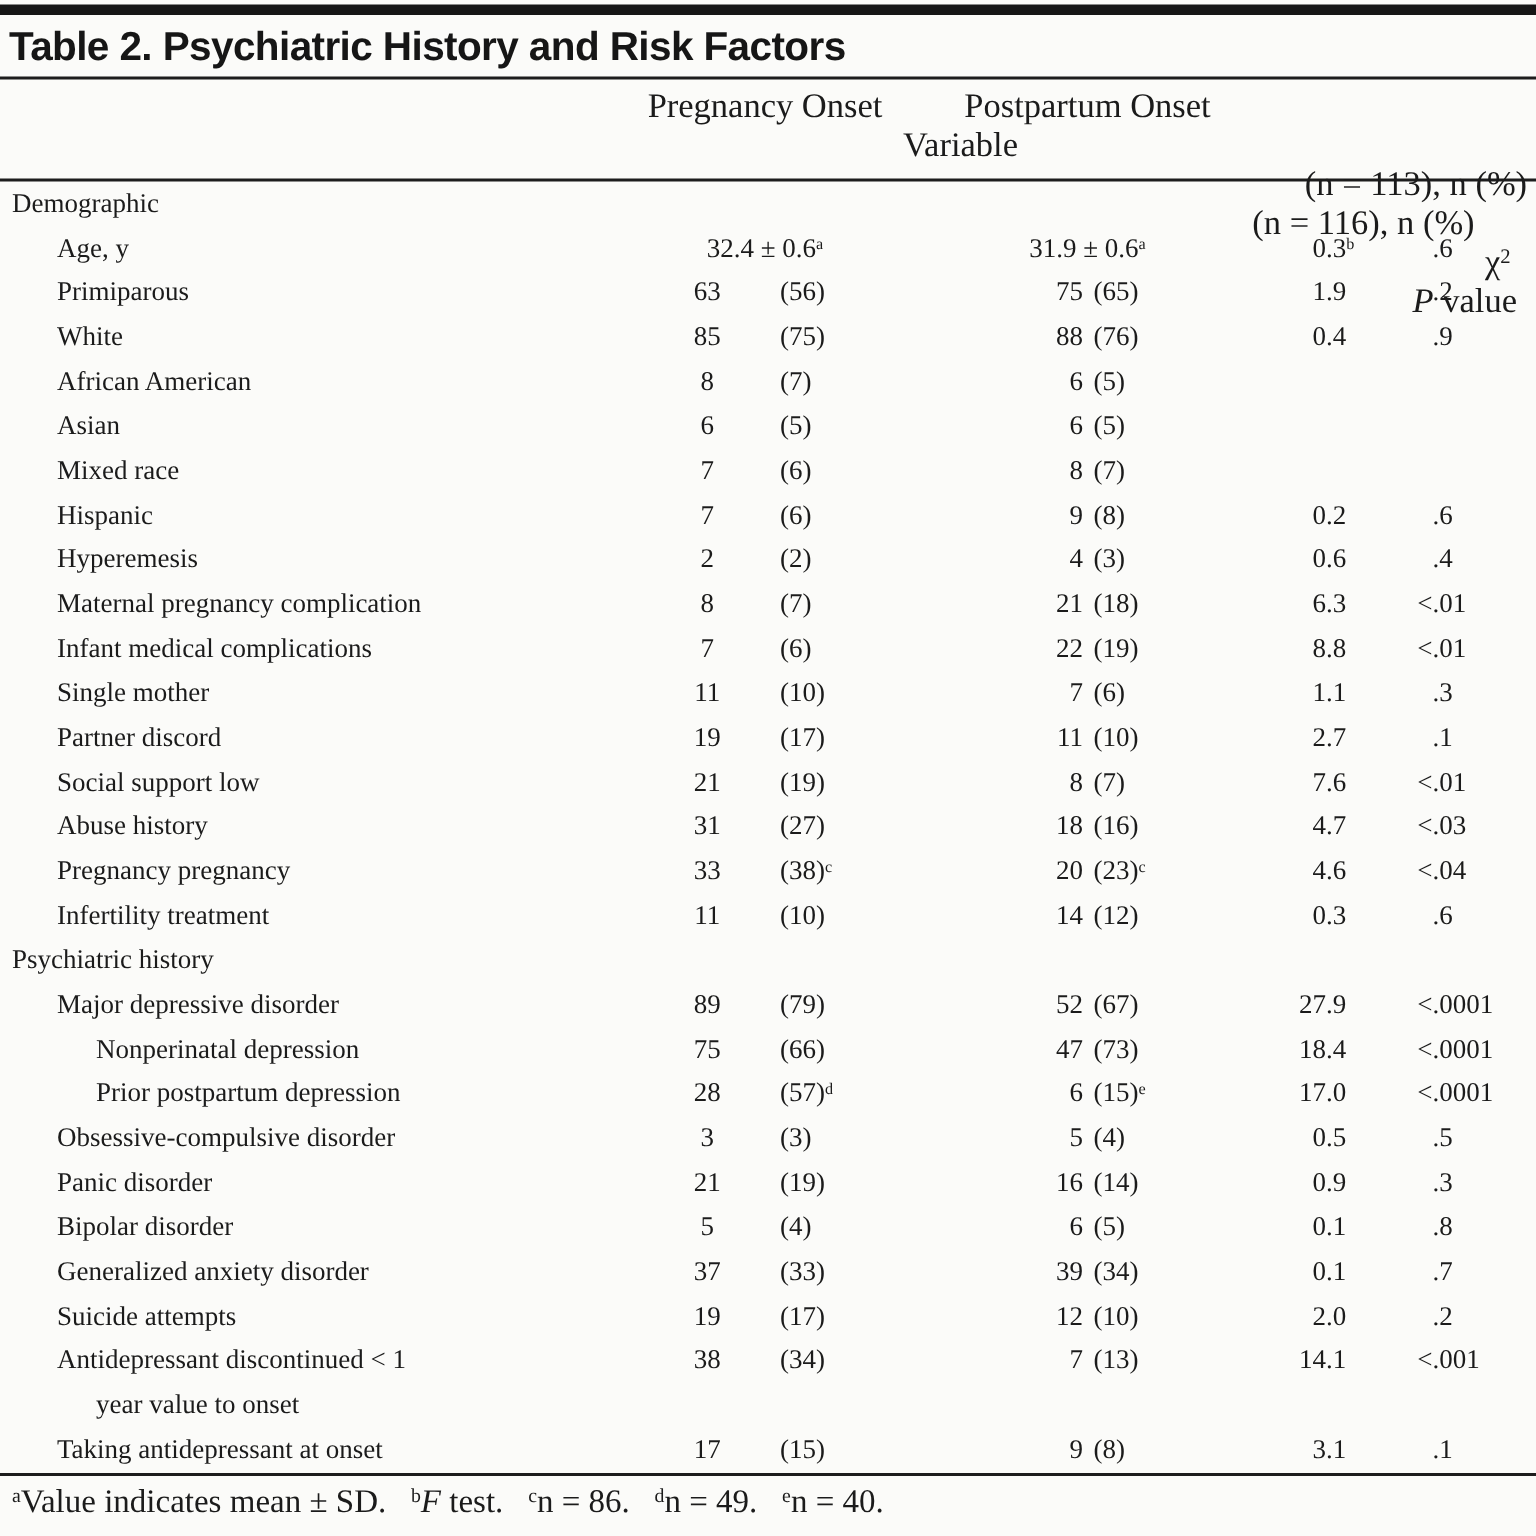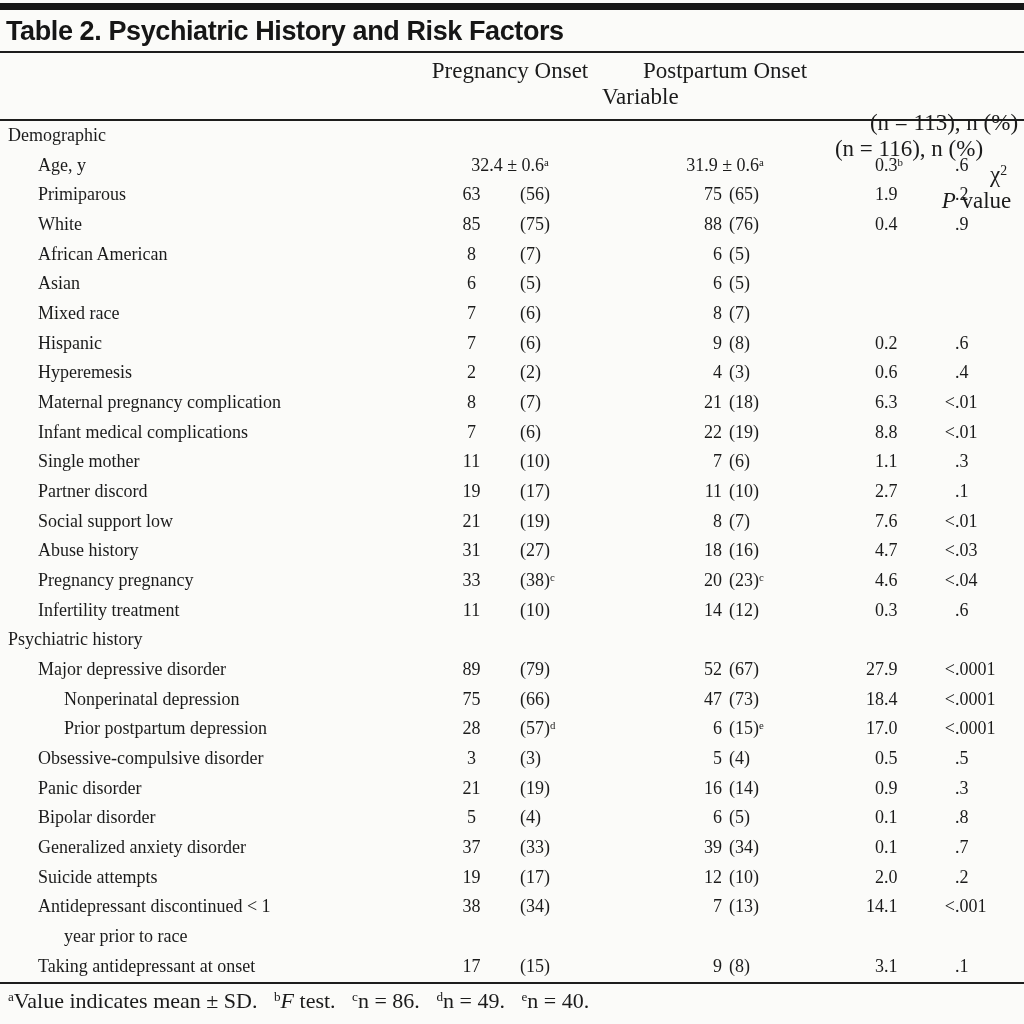--- a/index.html
+++ b/index.html
@@ -538,21 +538,21 @@
         <div class="c-chi">
           <div class="pre">2</div>
           <div class="post">.0</div>
         </div>
         <div class="c-p">
           <div class="pre"></div>
           <div class="post">.2</div>
         </div>
       </div>
       <div class="row two-line">
-        <div class="c-label ind-1">Antidepressant discontinued &lt; 1<div class="l2">year prior to race</div></div>
+        <div class="c-label ind-1">Antidepressant discontinued &lt; 1<div class="l2">year value to onset</div></div>
         <div class="c-v1">
           <div class="num">38</div>
           <div class="paren">(34)</div>
         </div>
         <div class="c-v2">
           <div class="num">7</div>
           <div class="paren">(13)</div>
         </div>
         <div class="c-chi">
           <div class="pre">14</div>

